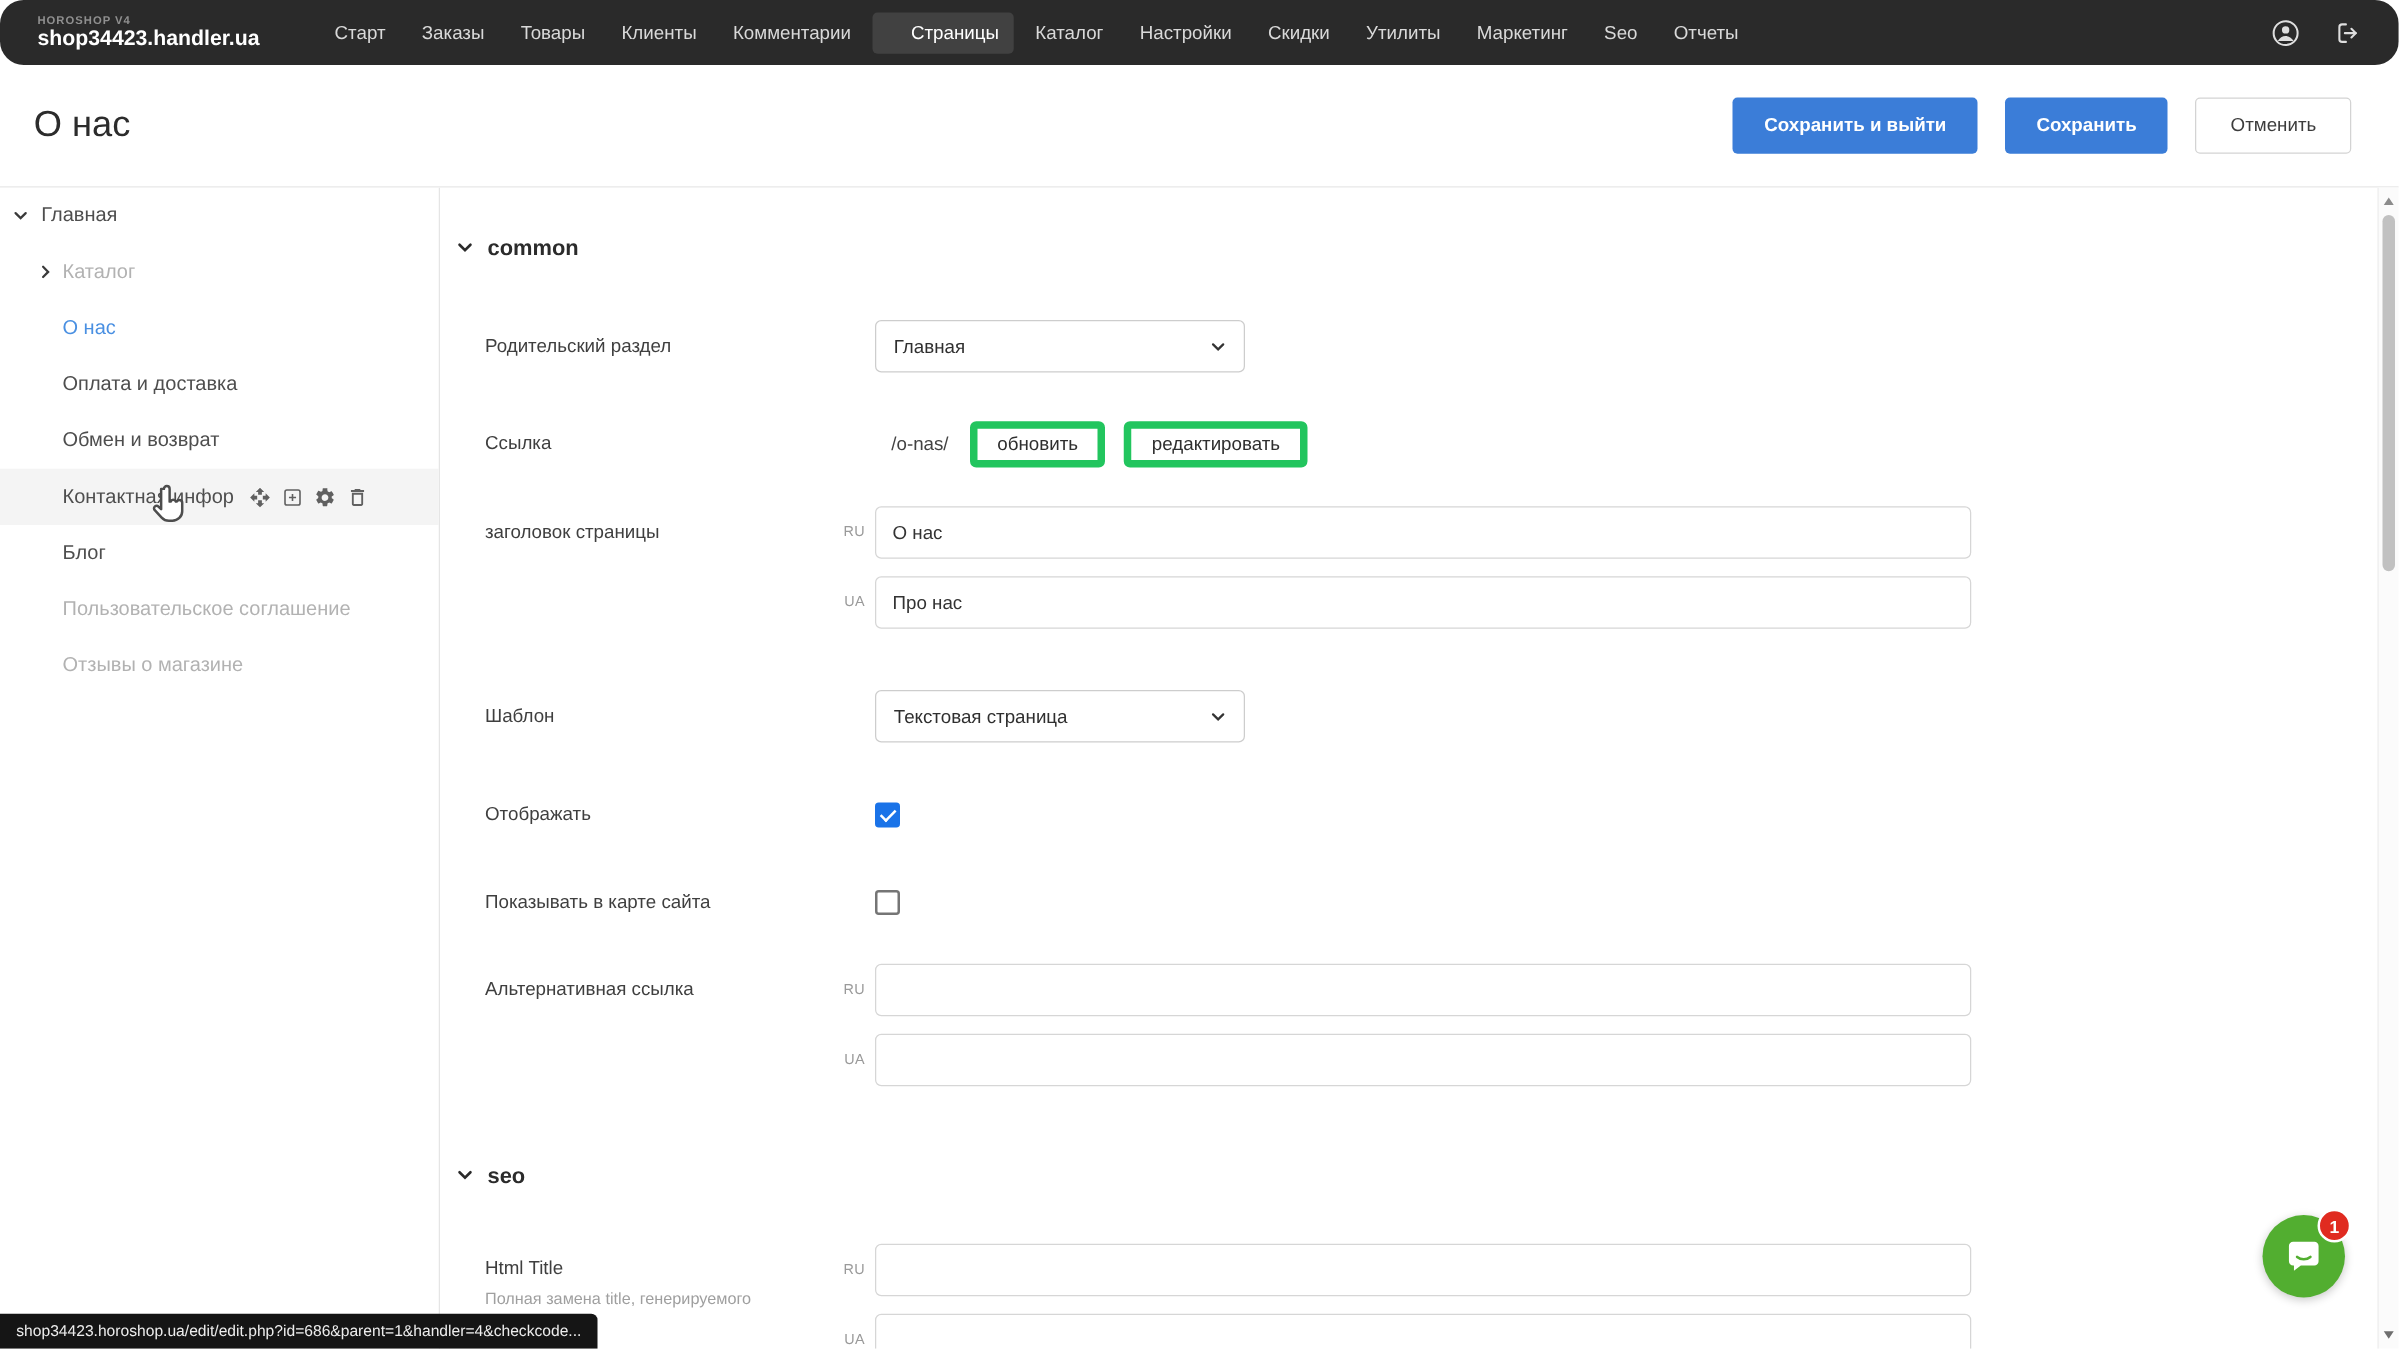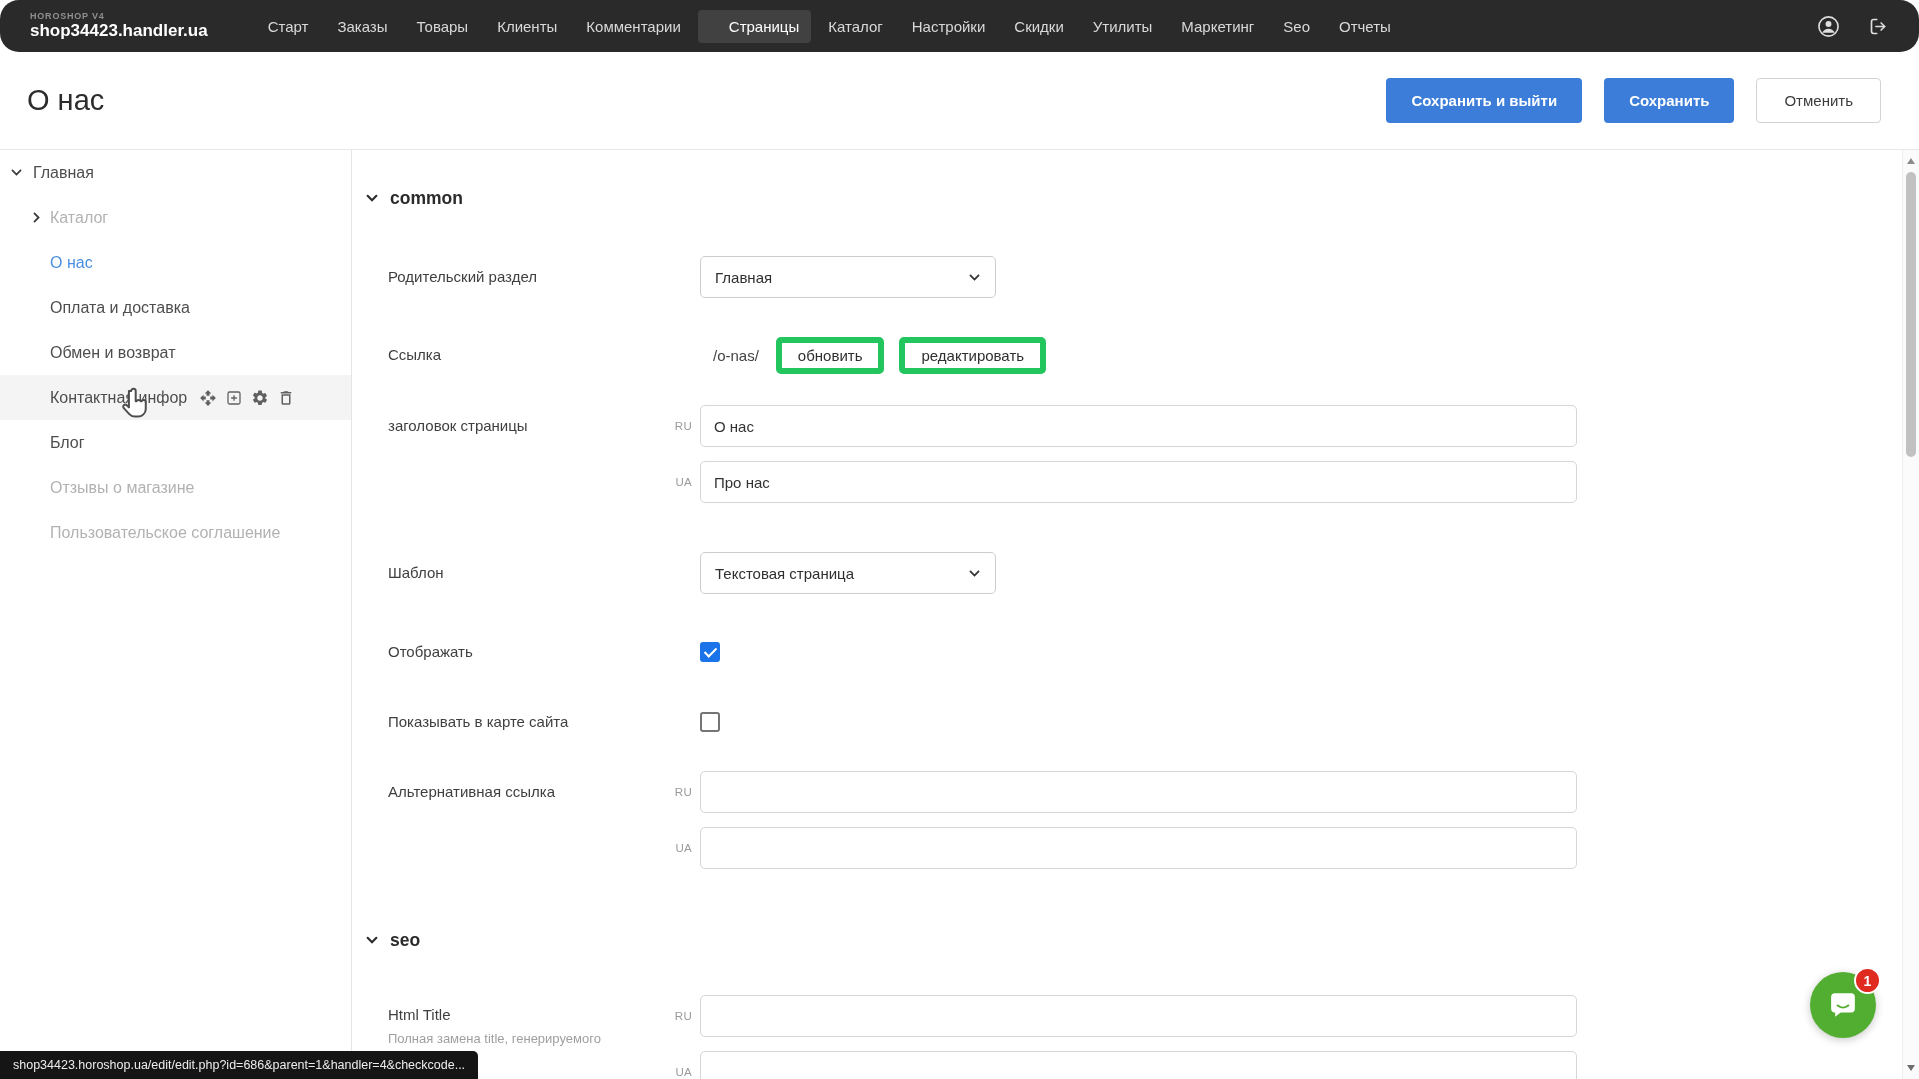--- a/index.html
+++ b/index.html
@@ -199,24 +199,24 @@
         <svg width="18" height="18" viewBox="0 0 24 24" fill="#606060">
             <path d="M6 19c0 1.1.9 2 2 2h8c1.1 0 2-.9 2-2V7H6v12zM8 9h8v10H8V9zm7.5-5l-1-1h-5l-1 1H5v2h14V4h-3.5z"></path>
           </svg>
       </span>
     </span>
   </div>
   <div class="tree-item lvl1">
     <span>Блог</span>
   </div>
   <div class="tree-item lvl1 muted">
+    <span>Пользовательское соглашение</span>
+  </div>
+  <div class="tree-item lvl1 muted">
     <span>Отзывы о магазине</span>
-  </div>
-  <div class="tree-item lvl1 muted">
-    <span>Пользовательское соглашение</span>
   </div>
   <span class="cursor-hand">
     <svg width="34" height="34" viewBox="0 0 24 24">
         <path d="M9.3 3.6c0-.9.7-1.6 1.6-1.6s1.6.7 1.6 1.6v7.2h.6c.2-.6.8-1 1.4-1 .7 0 1.3.4 1.5 1h.6c.2-.5.8-.9 1.4-.9.9 0 1.6.7 1.6 1.6v4.7c0 3-2.5 5.4-5.5 5.4h-2c-1.6 0-3.1-.7-4.1-1.8l-3.9-4.2c-.6-.6-.5-1.6.1-2.1.6-.5 1.4-.5 2 .1l1.5 1.5V3.6z" fill="#fff" stroke="#4d4d4d" stroke-width="1.4" stroke-linejoin="round"></path>
       </svg>
   </span>
 </aside>
 
 <main class="content">
 

